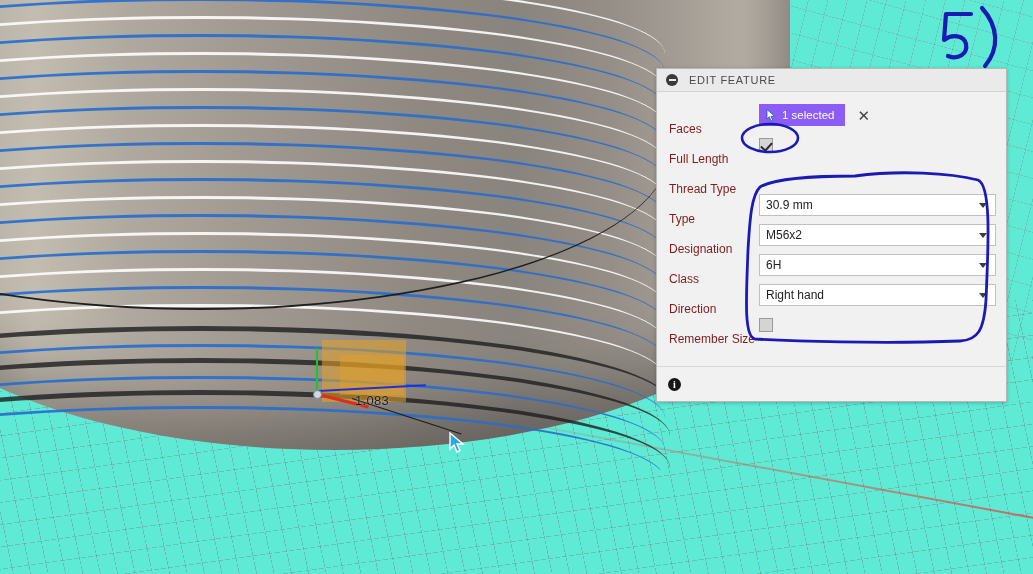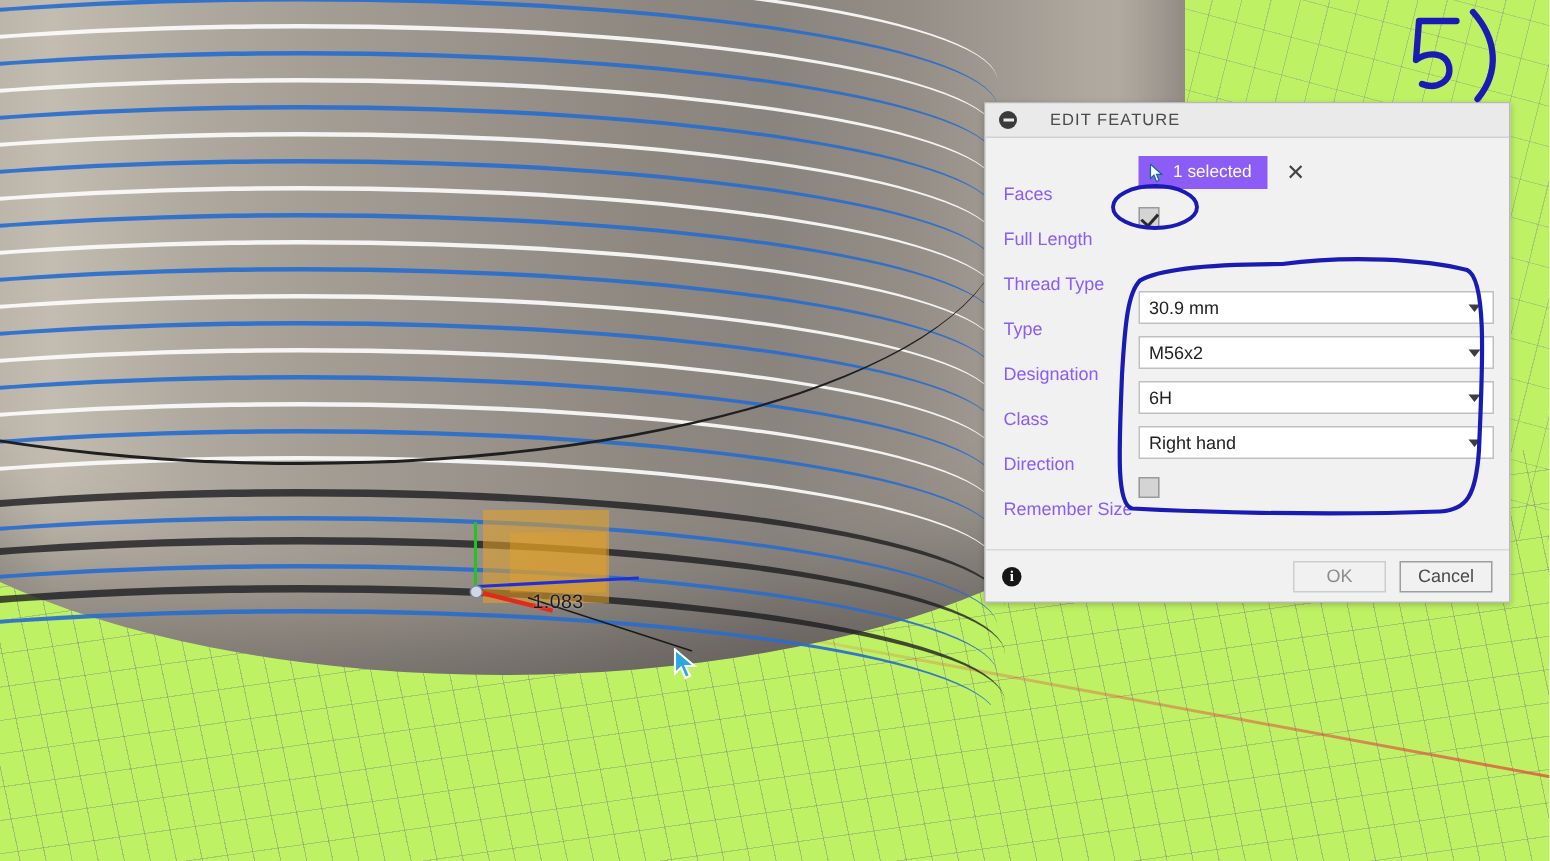--- a/index.html
+++ b/index.html
@@ -5,21 +5,21 @@
   * { box-sizing: border-box; margin: 0; padding: 0; }
   html, body {
     width: 1033px; height: 574px;
     overflow: hidden;
     font-family: "Liberation Sans", sans-serif;
     background: #ffffff;
   }
   #root { position: relative; width: 1033px; height: 574px; overflow: hidden; }
 
   
-  .viewport { position: absolute; inset: 0; background: #bef264; overflow: hidden; }
+  .viewport { position: absolute; inset: 0; background: #5eead4; overflow: hidden; }
 
   
   .ground {
     position: absolute; left: -300px; top: 300px; width: 1700px; height: 600px;
     background-image:
       repeating-linear-gradient(78deg, rgba(120,120,125,0.42) 0 0.7px, rgba(0,0,0,0) 0.7px 17px),
       repeating-linear-gradient(172deg, rgba(120,120,125,0.35) 0 0.7px, rgba(0,0,0,0) 0.7px 22px);
   }
   .sky-grid {
     position: absolute; left: -200px; top: -120px; width: 1500px; height: 480px;
@@ -112,37 +112,37 @@
 
   
   .dialog {
     position: absolute; left: 656px; top: 68px; width: 351px; height: 334px;
     background: #f1f1f1;
     border: 1px solid #b8b8b8;
     box-shadow: 0 1px 4px rgba(0,0,0,0.22);
     font-size: 12px; color: #2b2b2b;
   }
   .dlg-header {
-    height: 23px; display: flex; align-items: center; gap: 22px;
+    height: 23px; display: flex; align-items: center; gap: 11px;
     padding: 0 9px; background: #eaeaea; border-bottom: 1px solid #d2d2d2;
   }
   .collapse-icon {
     width: 12px; height: 12px; border-radius: 50%; background: #3a3a3a;
     position: relative; flex: none;
   }
   .collapse-icon::after {
     content: ""; position: absolute; left: 2.5px; top: 5px;
     width: 7px; height: 1.6px; background: #eaeaea;
   }
   .dlg-title {
     font-size: 11px; color: #4a4a4a; letter-spacing: .7px;
   }
   .dlg-body { padding: 8px 10px 6px 12px; }
   .row { display: flex; align-items: center; height: 30px; }
-  .row-label { width: 90px; font-size: 12px; color: #8b5cf6; flex: none; margin-top: 28px; }
+  .row-label { width: 90px; font-size: 12px; color: #7f1d1d; flex: none; margin-top: 28px; }
   .chk {
     width: 14px; height: 14px; background: #d4d4d4;
     border: 1px solid #9a9a9a; position: relative;
   }
   .chk.checked::after {
     content: ""; position: absolute; left: 3px; top: 1px;
     width: 5px; height: 9px; border: solid #2a2a2a;
     border-width: 0 2px 2px 0; transform: rotate(42deg);
   }
   .sel-btn {
@@ -309,24 +309,20 @@
 
       <div class="row">
         <div class="row-label">Remember Size</div>
         <div class="chk"></div>
       </div>
 
     </div>
 
     <div class="dlg-footer">
       <div class="info-icon">i</div>
-      <div class="btns">
-        <div class="btn">OK</div>
-        <div class="btn cancel">Cancel</div>
-      </div>
     </div>
   </div>
 
   <svg class="annot" style="left:0; top:0; width:1033px; height:574px;">
 
     <g fill="none" stroke="#1a1ab4" stroke-width="4.2" stroke-linecap="round" stroke-linejoin="round">
       <path d="M971,14 L946,14 L944,40 C952,34 964,35 966,44 C968,54 958,60 948,56"></path>
       <path d="M982,8 C998,26 1000,48 985,66"></path>
     </g>
 

